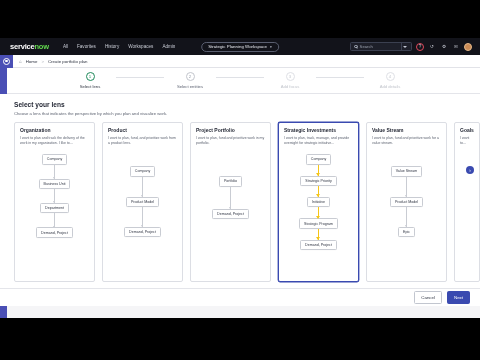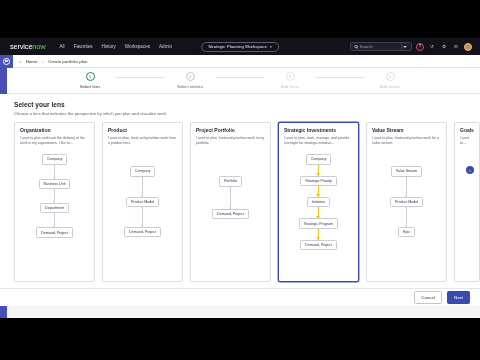--- a/index.html
+++ b/index.html
@@ -12,21 +12,21 @@
   .letterbox-top, .letterbox-bottom { width: 480px; background: #000; }
   .letterbox-top { height: 38px; }
   .letterbox-bottom { height: 42px; }
   .app { width: 480px; height: 280px; background: #f5f5f7; position: relative; overflow: hidden; }
 
   
   .topnav {
     height: 17px; background: #12131a; display: flex; align-items: center;
     position: relative; padding: 0 4px;
   }
-  .logo { font-size: 7.5px; font-weight: normal; color: #fff; letter-spacing: -.2px; margin-left: 6px; }
+  .logo { font-size: 7.5px; font-weight: bold; color: #fff; letter-spacing: -.2px; margin-left: 6px; }
   .logo .now { color: #62d84e; }
   .navlinks { display: flex; gap: 9px; margin-left: 14px; }
   .navlinks span { font-size: 4.6px; color: #c8cbd4; }
   .ws-pill {
     position: absolute; left: 50%; transform: translateX(-50%);
     border: .6px solid #5a5f70; border-radius: 8px; height: 10px;
     display: flex; align-items: center; gap: 3px; padding: 0 6px;
   }
   .ws-pill .label { font-size: 4.4px; color: #e6e8ee; }
   .ws-pill .caret { font-size: 3.6px; color: #b9bdc9; }

